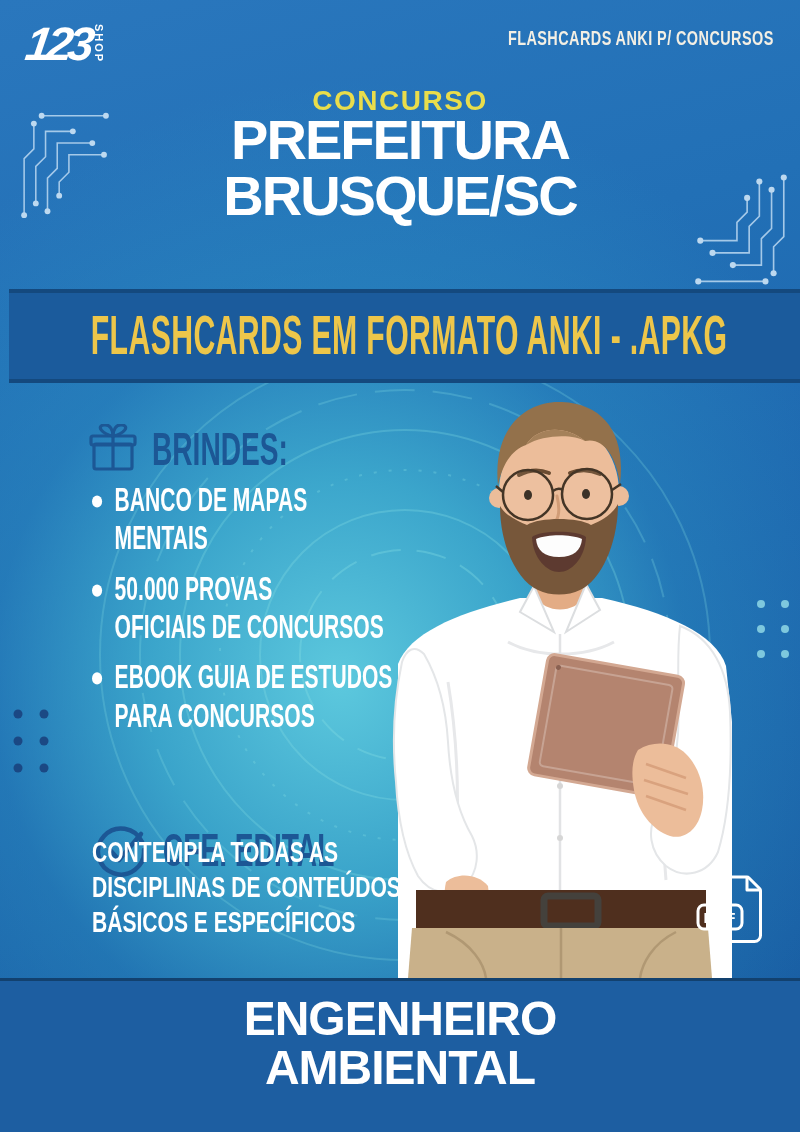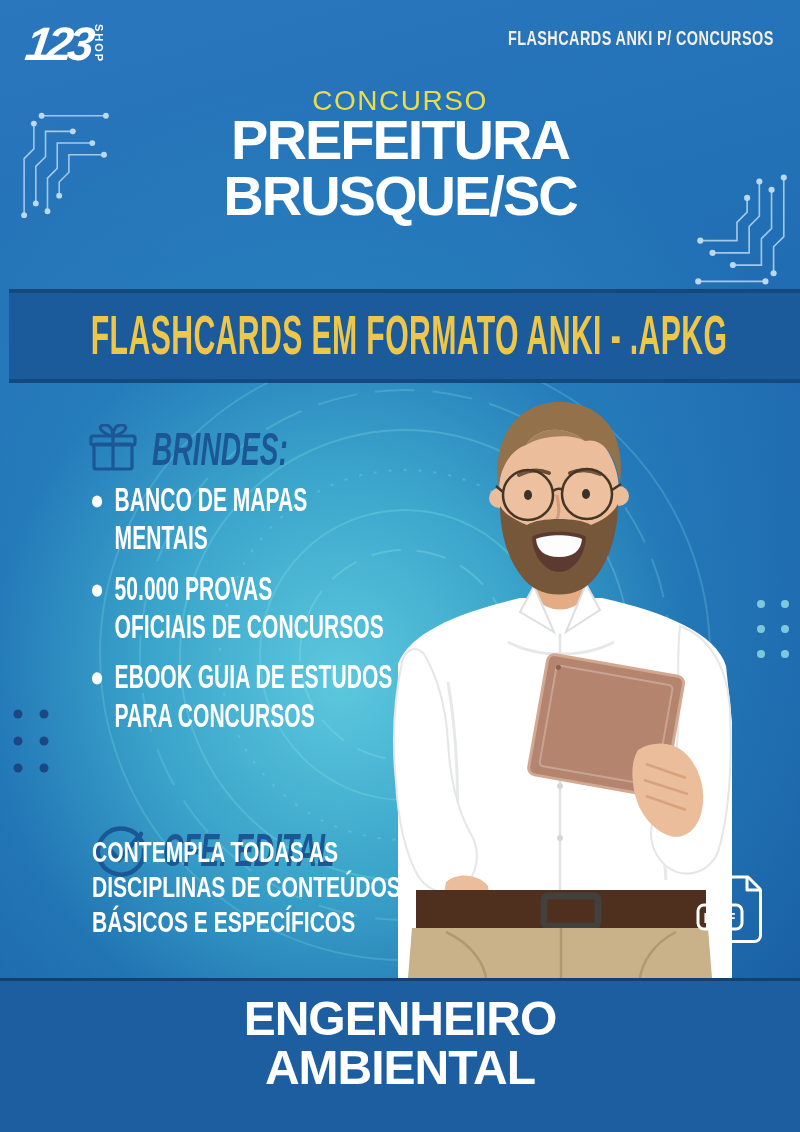--- a/index.html
+++ b/index.html
@@ -20,31 +20,31 @@
   
   .logo{left:26px;top:20px;z-index:6;display:flex;align-items:flex-start;color:#fff;}
   .logo-num{font-size:47px;font-weight:bold;font-style:italic;letter-spacing:-5px;
     line-height:1;transform:skewX(-8deg);display:inline-block;}
   .logo-shop{writing-mode:vertical-rl;font-size:11px;font-weight:bold;letter-spacing:2px;
     margin-left:4px;margin-top:4px;}
   .tagline{right:26px;top:27px;z-index:6;color:#f3efe4;font-weight:bold;font-size:17px;
     letter-spacing:.5px;white-space:nowrap;transform:scale(.85,1.18);transform-origin:right top;}
   
   .kicker{left:0;right:0;top:85px;text-align:center;z-index:6;
-    font-size:28px;font-weight:400;letter-spacing:1.5px;color:#e9dd4b;}
+    font-size:28px;font-weight:700;letter-spacing:1.5px;color:#e9dd4b;}
   .title{left:0;right:0;top:112px;text-align:center;z-index:6;color:#fff;
     font-size:56px;font-weight:bold;letter-spacing:-2px;line-height:1.0;white-space:pre-line;}
   
   .banner{left:0;top:289px;width:800px;height:86px;z-index:5;
     background:#1b5b9c;border-top:4px solid #14497e;border-bottom:4px solid #14497e;
     display:flex;align-items:center;justify-content:center;margin-left:9px;}
   .banner-text{font-size:42px;font-weight:bold;color:#edc64a;letter-spacing:.5px;
     white-space:nowrap;transform:scale(.72,1.32);}
   
-  .heading{z-index:6;display:flex;align-items:center;font-style:italic;}
+  .heading{z-index:6;display:flex;align-items:center;}
   .heading-text{font-size:38px;font-weight:bold;color:#1c5795;white-space:nowrap;
     transform:scale(.74,1.2);transform-origin:left center;margin-left:14px;}
   .bullets{left:92px;top:482px;z-index:6;transform:scale(.78,1.22);transform-origin:left top;}
   .bullet-item{display:flex;margin-bottom:10px;}
   .bullet-dot{width:13px;height:10px;border-radius:50%;background:#fff;flex:none;
     margin:11px 16px 0 0;}
   .bullet-text{font-size:27px;font-weight:bold;color:#fff;line-height:1.16;white-space:pre;}
   .paragraph{left:92px;top:836px;z-index:6;font-size:27px;font-weight:bold;color:#fff;
     line-height:1.16;white-space:pre;transform:scale(.78,1.1);transform-origin:left top;}
   

